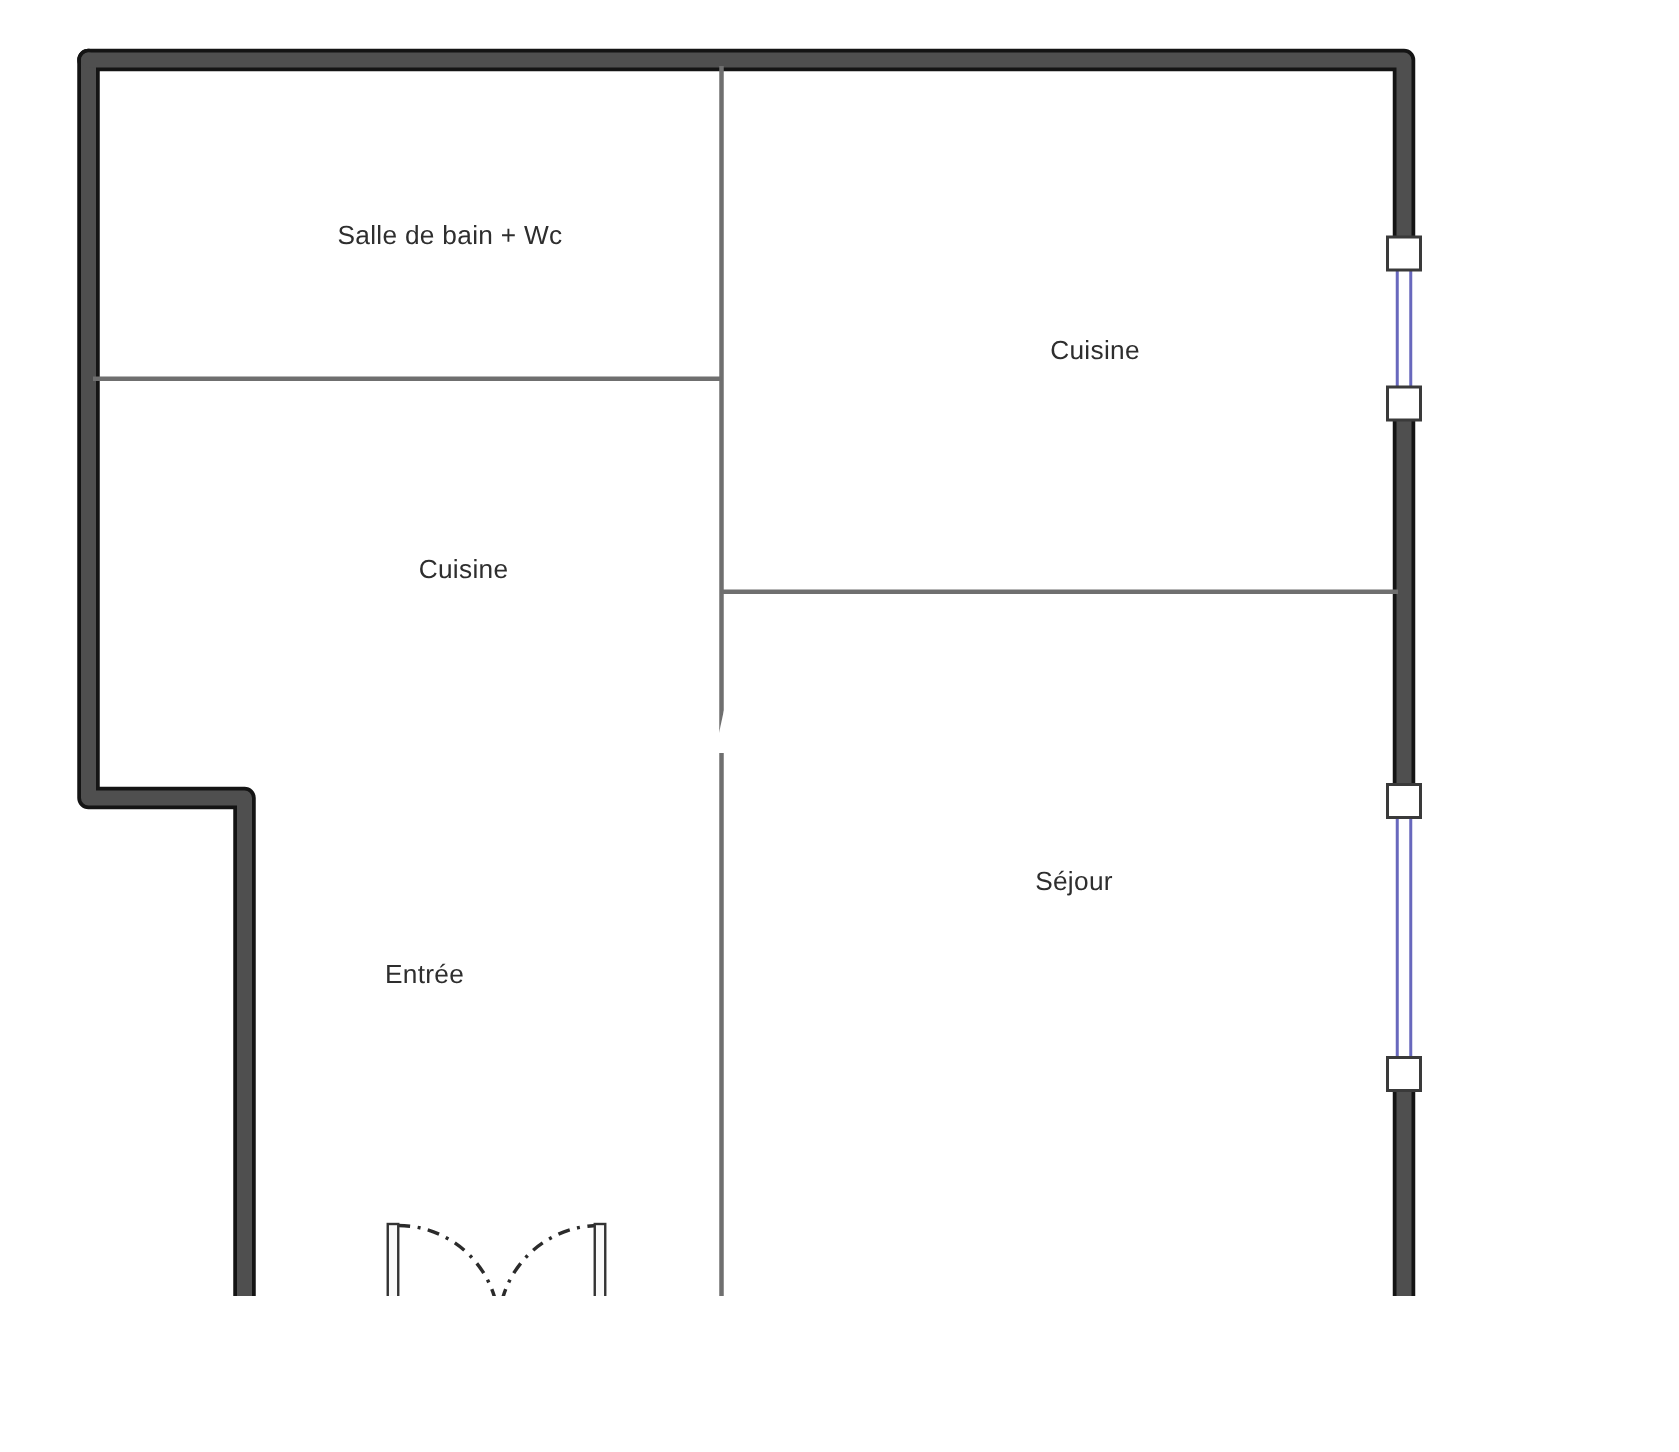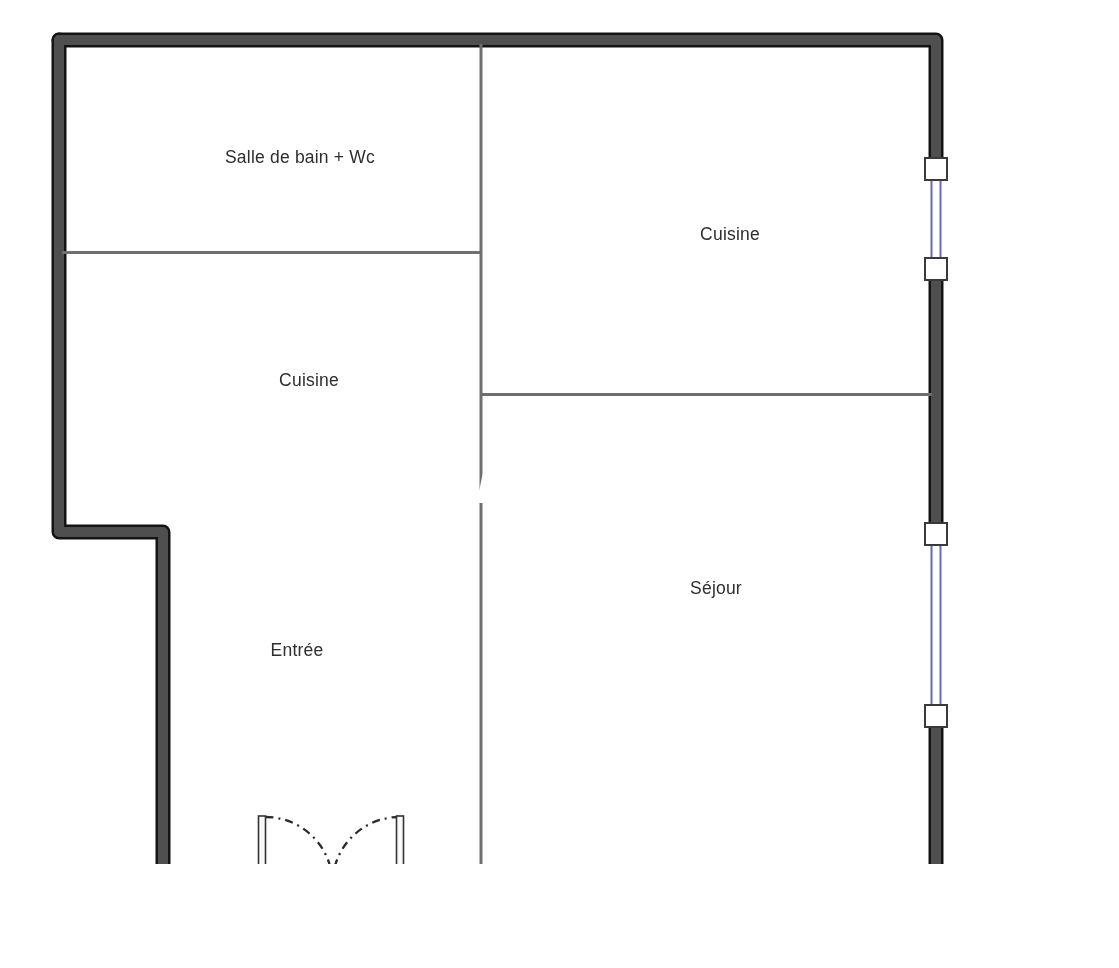--- a/index.html
+++ b/index.html
@@ -87,16 +87,16 @@
       <rect class="door-leaf" x="396.5" y="816" width="7" height="62"></rect>
       <rect class="door-jamb" x="249" y="876" width="26" height="26"></rect>
       <rect class="door-jamb" x="387" y="876" width="26" height="26"></rect>
     </g>
   </svg>
 
   <span class="room-label" style="left:300px;top:157px;">Salle de bain + Wc</span>
   <span class="room-label" style="left:730px;top:234px;">Cuisine</span>
   <span class="room-label" style="left:289px;top:380px;margin-left:20px;">Cuisine</span>
   <span class="room-label" style="left:716px;top:588px;">Séjour</span>
-  <span class="room-label" style="left:297px;top:650px;">Entrée</span>
+  <span class="room-label" style="left:283px;top:650px;">Entrée</span>
 
   <span class="watermark" style="left:467px;top:484px;">W</span>
 </div>
 
 </body></html>

